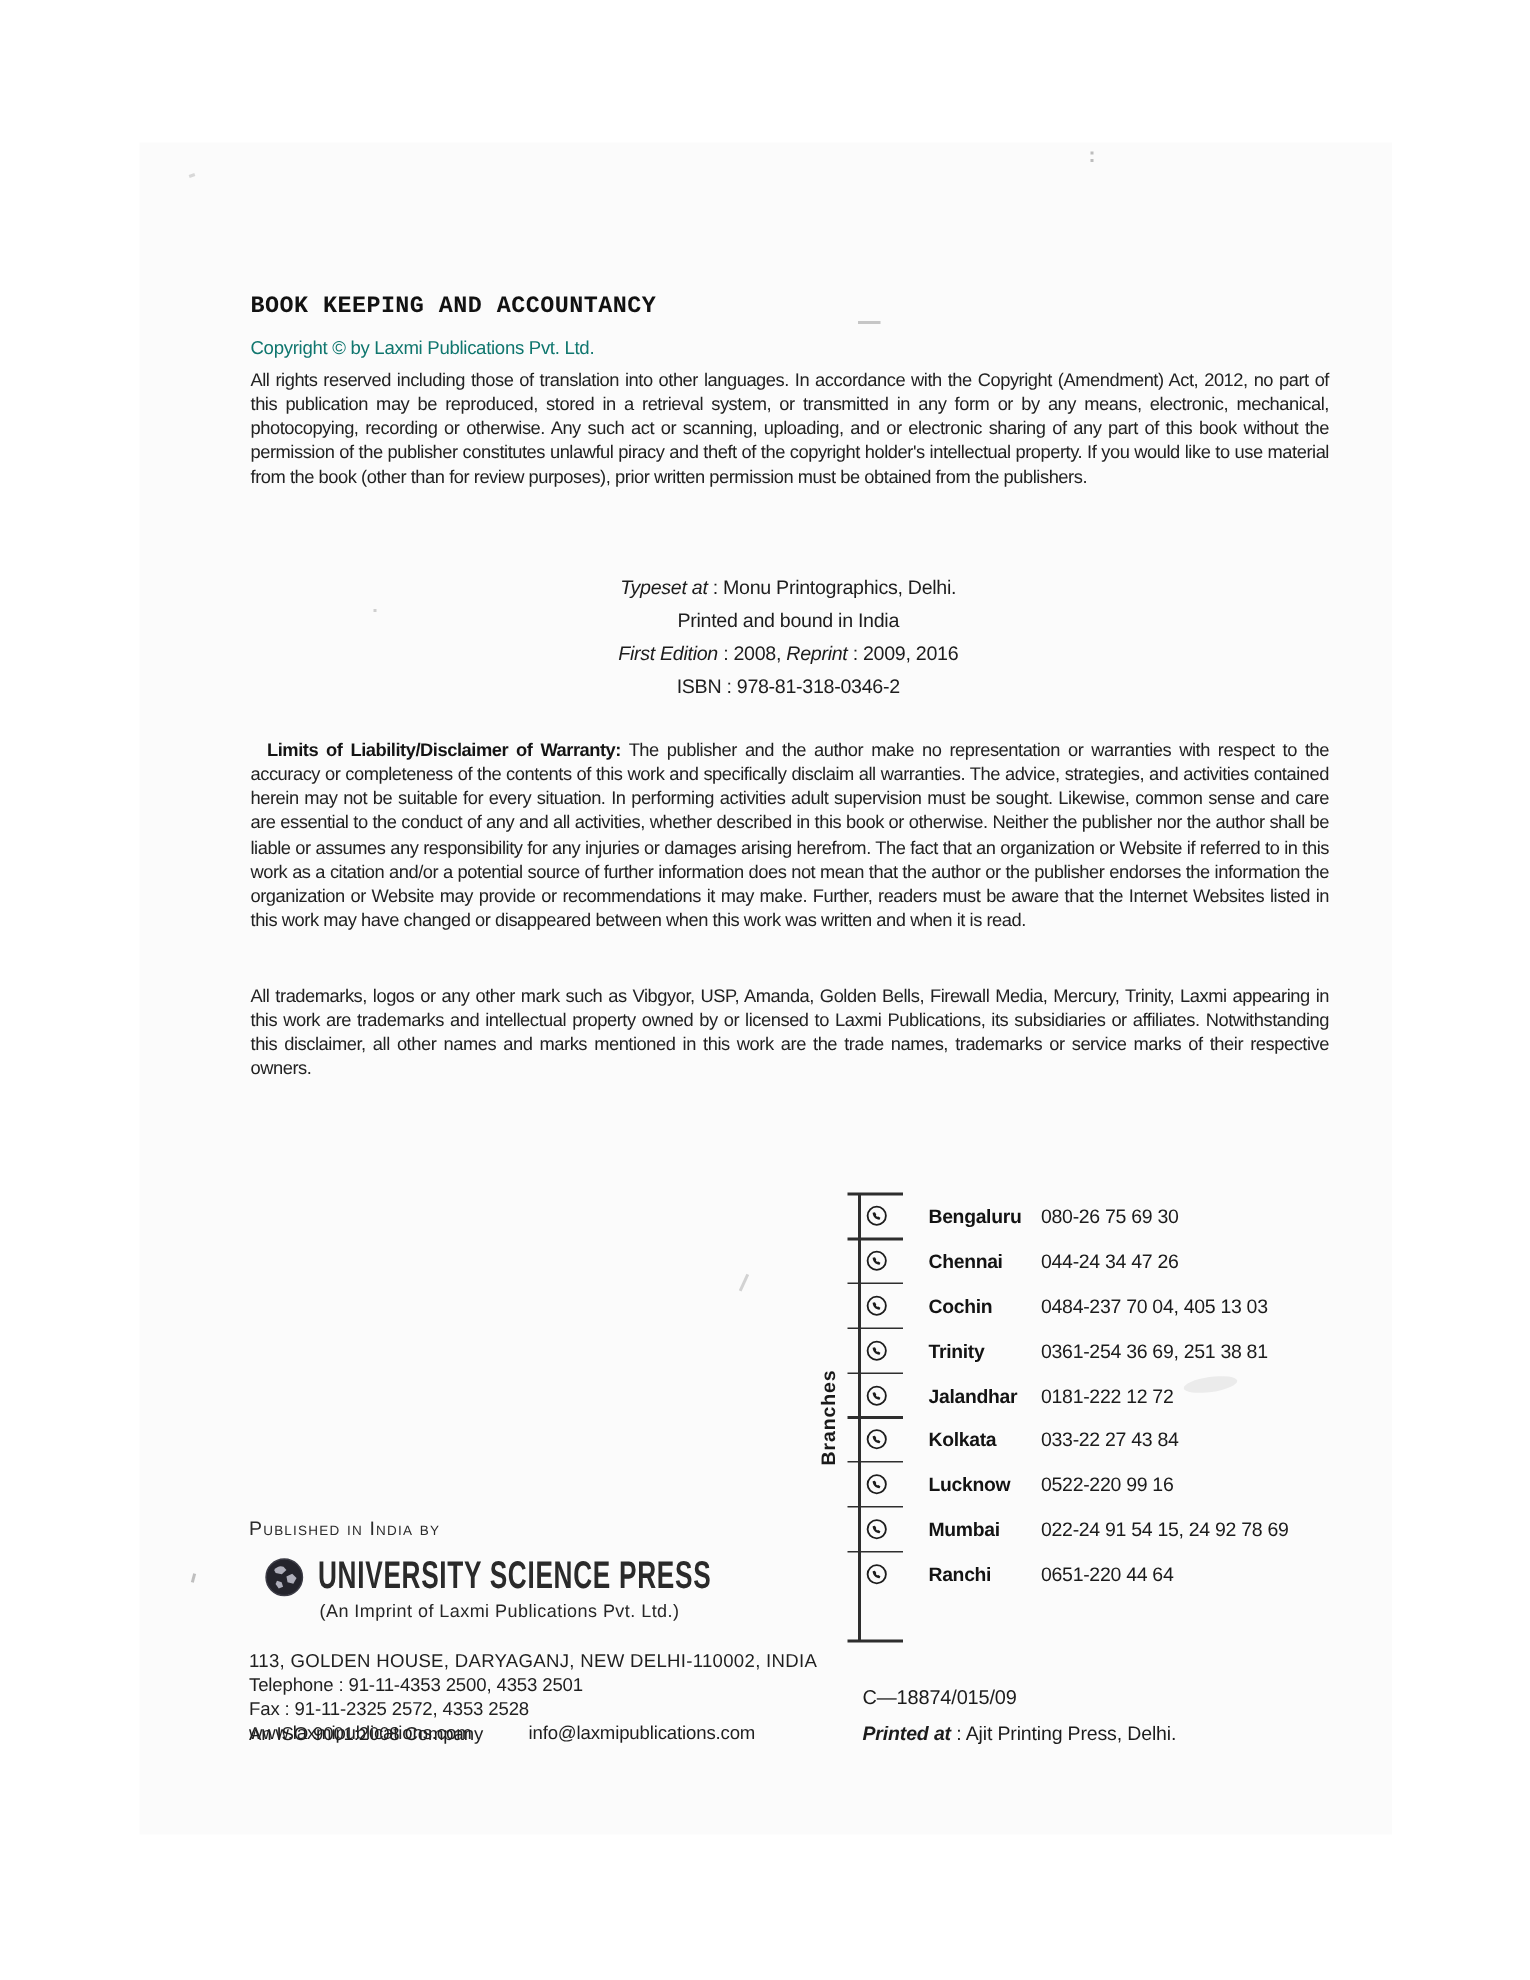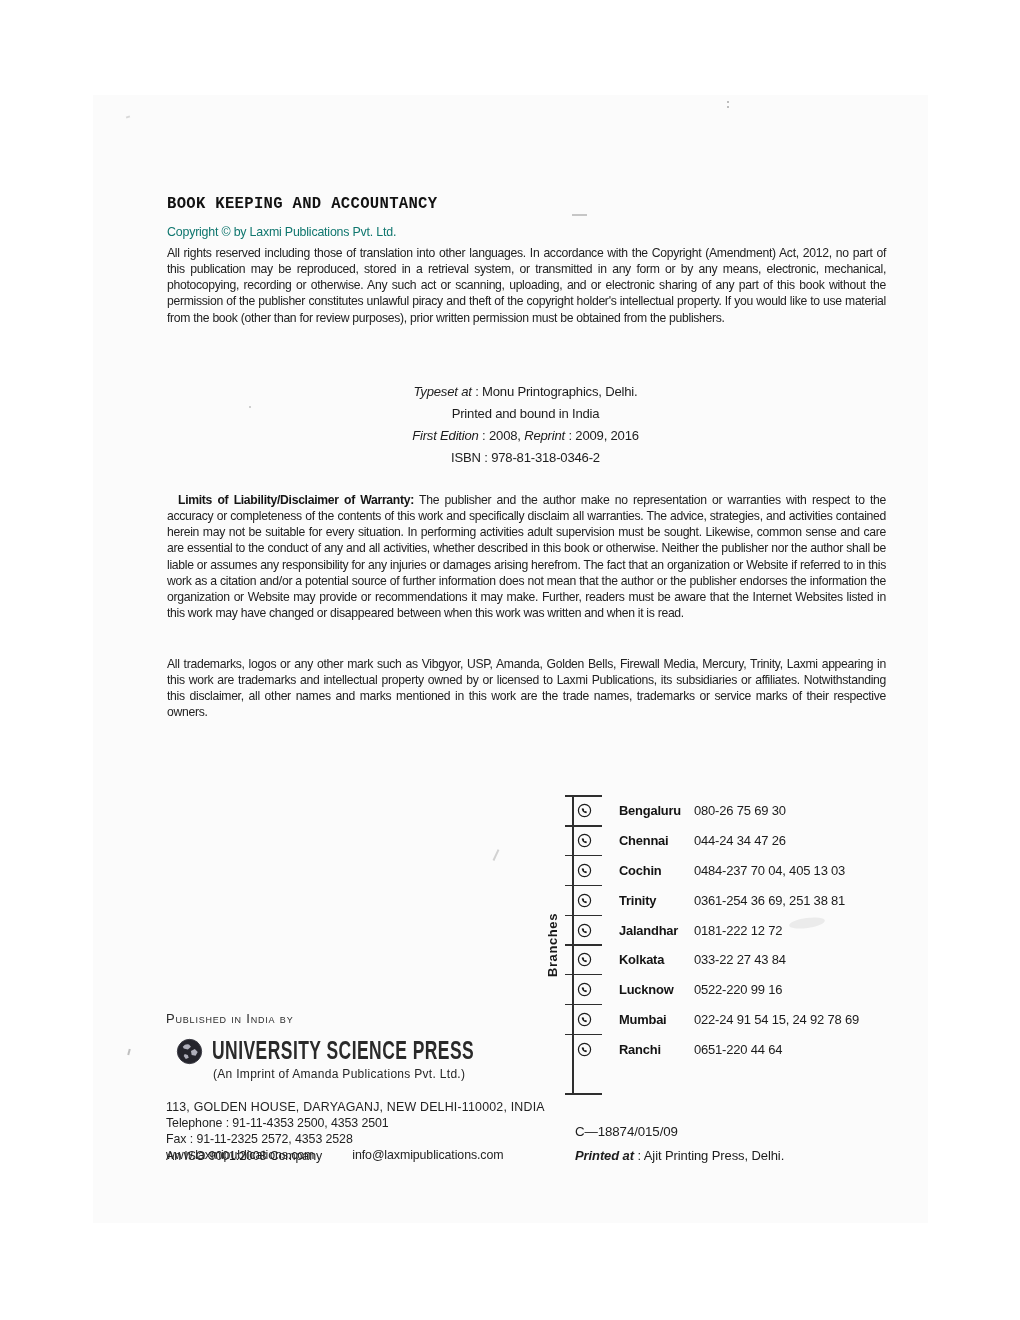--- a/index.html
+++ b/index.html
@@ -184,21 +184,21 @@
 
   <svg class="logo" viewBox="0 0 28 28">
     <circle cx="14" cy="14" r="12.6" fill="#24242c"></circle>
     <circle cx="14" cy="14" r="12.6" fill="none" stroke="#3c3c46" stroke-width="1"></circle>
     <path d="M7 9 q3-3.5 6.5-2.2 l2 2.2 -3.2 3 -4.2-1 z" fill="#aeaeba"></path>
     <path d="M15.5 13.5 l4-2 3 3 -2.2 4 -4-1 z" fill="#aeaeba"></path>
     <path d="M9 16.5 l3.2 1 1 3 -3 1.2 -2.2-3 z" fill="#aeaeba"></path>
   </svg>
 
   <div class="press-name">UNIVERSITY SCIENCE PRESS</div>
-  <div class="imprint">(An Imprint of Amanda Publications Pvt. Ltd.)</div>
+  <div class="imprint">(An Imprint of Laxmi Publications Pvt. Ltd.)</div>
   <div class="addr l-iso">An ISO 9001:2008 Company</div>
   <div class="addr l-address">113, GOLDEN HOUSE, DARYAGANJ, NEW DELHI-110002, INDIA</div>
   <div class="addr l-tel">Telephone : 91-11-4353 2500, 4353 2501</div>
   <div class="addr l-fax">Fax : 91-11-2325 2572, 4353 2528</div>
   <div class="addr l-web">
     <span>www.laxmipublications.com</span><span class="email">info@laxmipublications.com</span>
   </div>
 
   <div class="code-line">C—18874/015/09</div>
   <div class="printedat"><span class="lbl">Printed at</span><span> : Ajit Printing Press, Delhi.</span></div>

